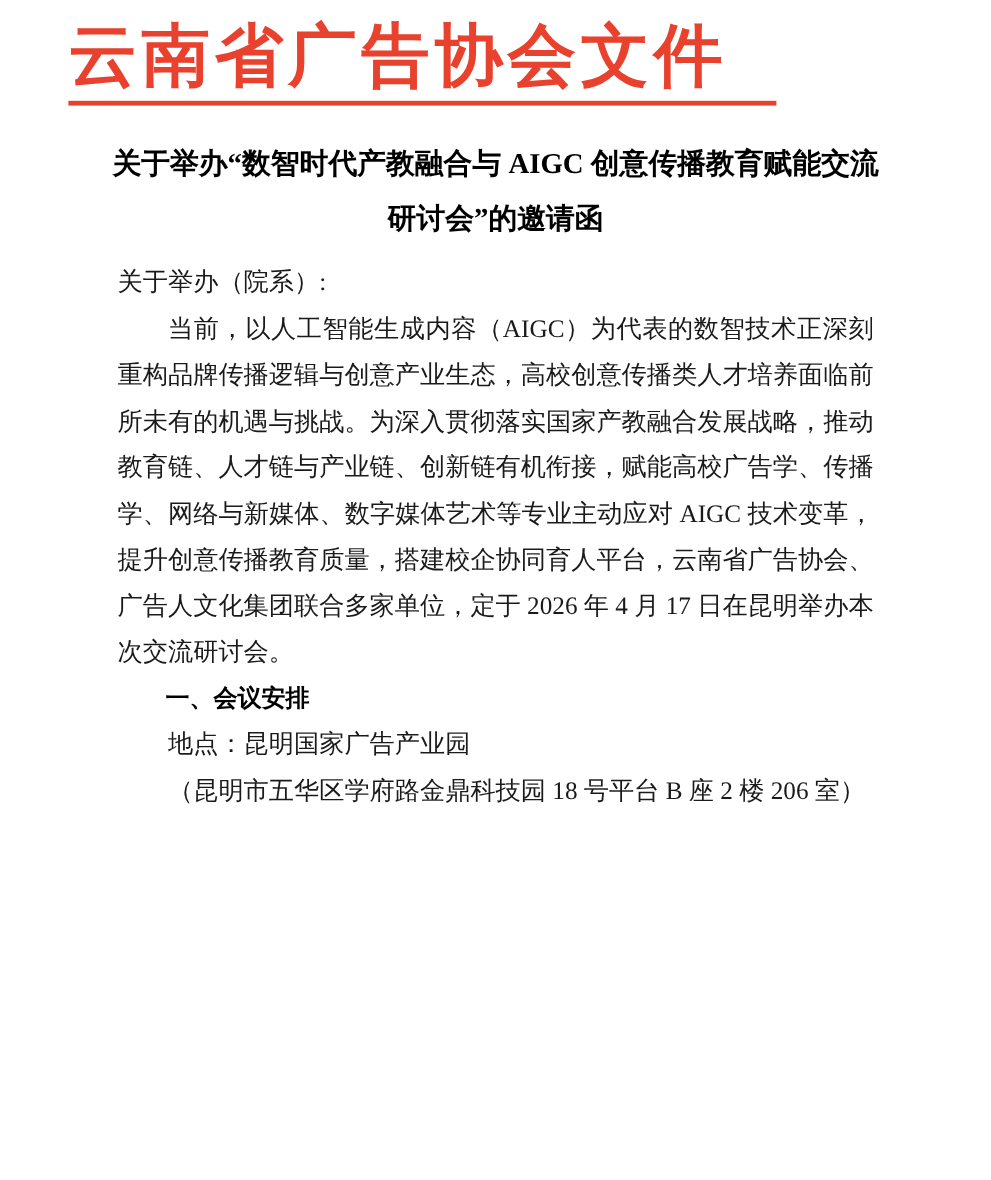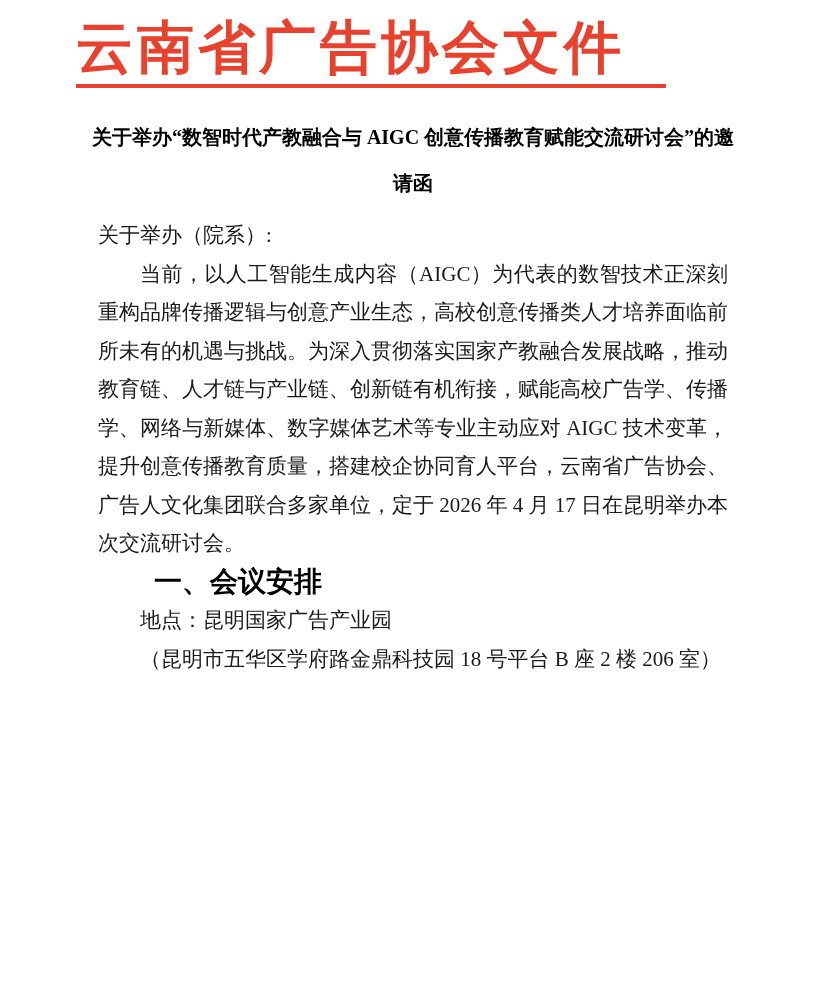--- a/index.html
+++ b/index.html
@@ -12,57 +12,57 @@
   }
   .page {
     position: relative;
     width: 826px; height: 983px;
     background: #ffffff;
     overflow: hidden;
     padding-top: 16px;
   }
   .letterhead {
     width: 590px;
-    margin-left: 76px;
+    margin-left: 57px;
   }
   .letterhead-title {
     font-family: "Liberation Sans", "DejaVu Sans", sans-serif;
     font-weight: 700;
     font-size: 57px;
     line-height: 62px;
     letter-spacing: 4px;
     color: var(--accent);
     white-space: nowrap;
   }
   .letterhead-rule {
     height: 4px;
     background: var(--accent);
     margin-top: 6px;
   }
   .doc-title {
     width: 656px;
     margin: 26px auto 0 auto;
-    font-size: 20px;
+    font-size: 24px;
     font-weight: 700;
     line-height: 46px;
     text-align: center;
     color: #000000;
   }
   .doc-body {
     margin: 10px 98px 0 98px;
     font-size: 21px;
     line-height: 38.5px;
     text-align: justify;
     color: var(--ink);
   }
   .doc-body p { margin: 0; }
   .indent { text-indent: 2em; }
   .section-heading {
     font-family: "Liberation Sans", "DejaVu Sans", sans-serif;
-    font-size: 28px;
+    font-size: 20px;
     font-weight: 700;
     line-height: 38.5px;
     margin: 0;
     text-indent: 2em;
     text-align: left;
     color: #000000;
   }
   .schedule-line { text-align: left; }
 </style>
 </head>

